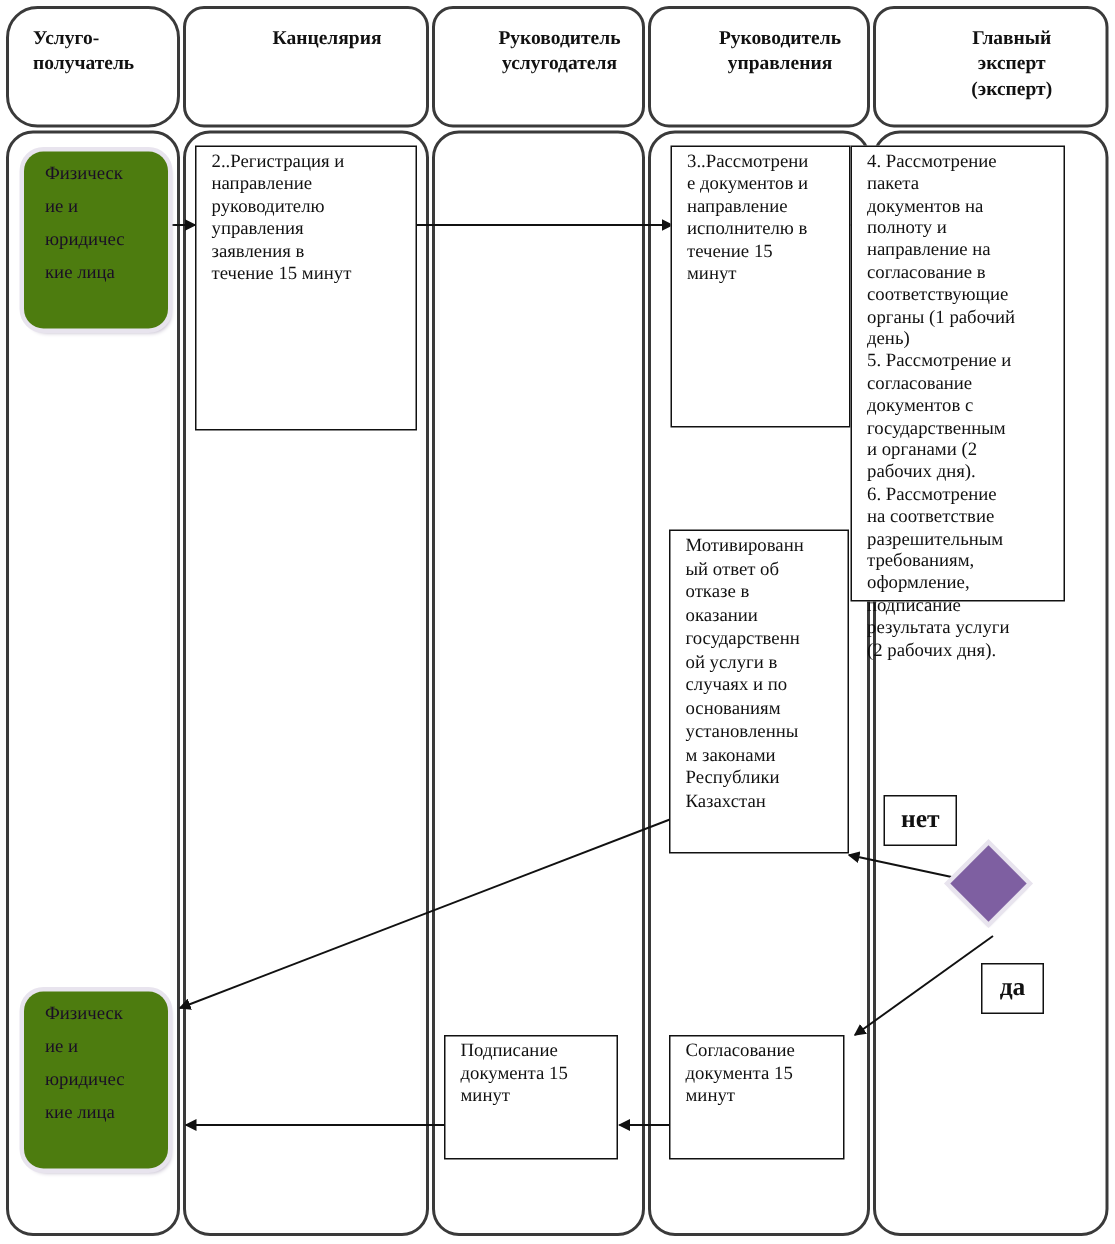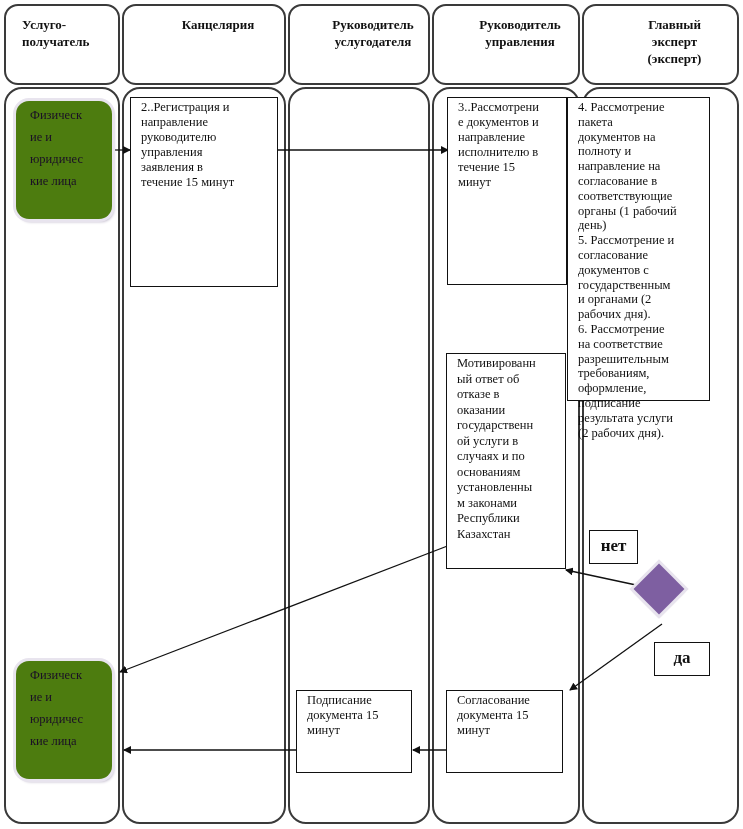--- a/index.html
+++ b/index.html
@@ -3,21 +3,21 @@
   <meta charset="utf-8">
   <style>
     html, body { margin: 0; padding: 0; background: #ffffff; }
     body { width: 743px; height: 829px; position: relative; overflow: hidden;
            font-family: "Liberation Serif", "DejaVu Serif", serif; color: #111; }
     .lane-head, .lane-body {
       position: absolute; box-sizing: border-box;
       border: 2px solid #3a3a3a; border-radius: 14px; background: #fff; padding-left: 28px;
     }
     .lane-head { top: 4px; height: 81px; text-align: center; font-weight: bold; font-size: 13px; line-height: 17px; padding-top: 10px; }
-    .lane-head.left { text-align: left; padding-left: 16px; }
+    .lane-head.left { text-align: left; padding-left: 16px; border-radius: 21px; }
     .lane-body { top: 87px; height: 737px; border-radius: 18px; }
     .box {
       position: absolute; box-sizing: border-box; background: #fff;
       border: 1.5px solid #111; font-size: 12.5px; line-height: 15px; padding: 2px 8px 4px 10px;
     }
     .actor {
       position: absolute; box-sizing: border-box; background: #4d7c0f;
       border-radius: 13px; box-shadow: 0 0 0 3px #e8e4ee, 2px 3px 3px #bdb6c8;
       font-size: 12.5px; line-height: 22px; padding: 3px 10px 0 14px; color: #1a0f26;
     }
@@ -125,13 +125,13 @@
 Казахстан</div>
 <div class="box" style="left:446px;top:690px;width:117px;height:83px;white-space:pre-line">Согласование
 документа 15
 минут</div>
 <div class="box" style="left:296px;top:690px;width:116px;height:83px;white-space:pre-line">Подписание
 документа 15
 минут</div>
 
 <div class="diamond" style="left:641px;top:571px;"></div>
 <div class="label-box" style="left:589px;top:530px;width:49px;height:34px;">нет</div>
-<div class="label-box" style="left:654px;top:642px;width:56px;height:34px;">да</div>
+<div class="label-box" style="left:654px;top:642px;width:42px;height:34px;">да</div>
 
 </body></html>

